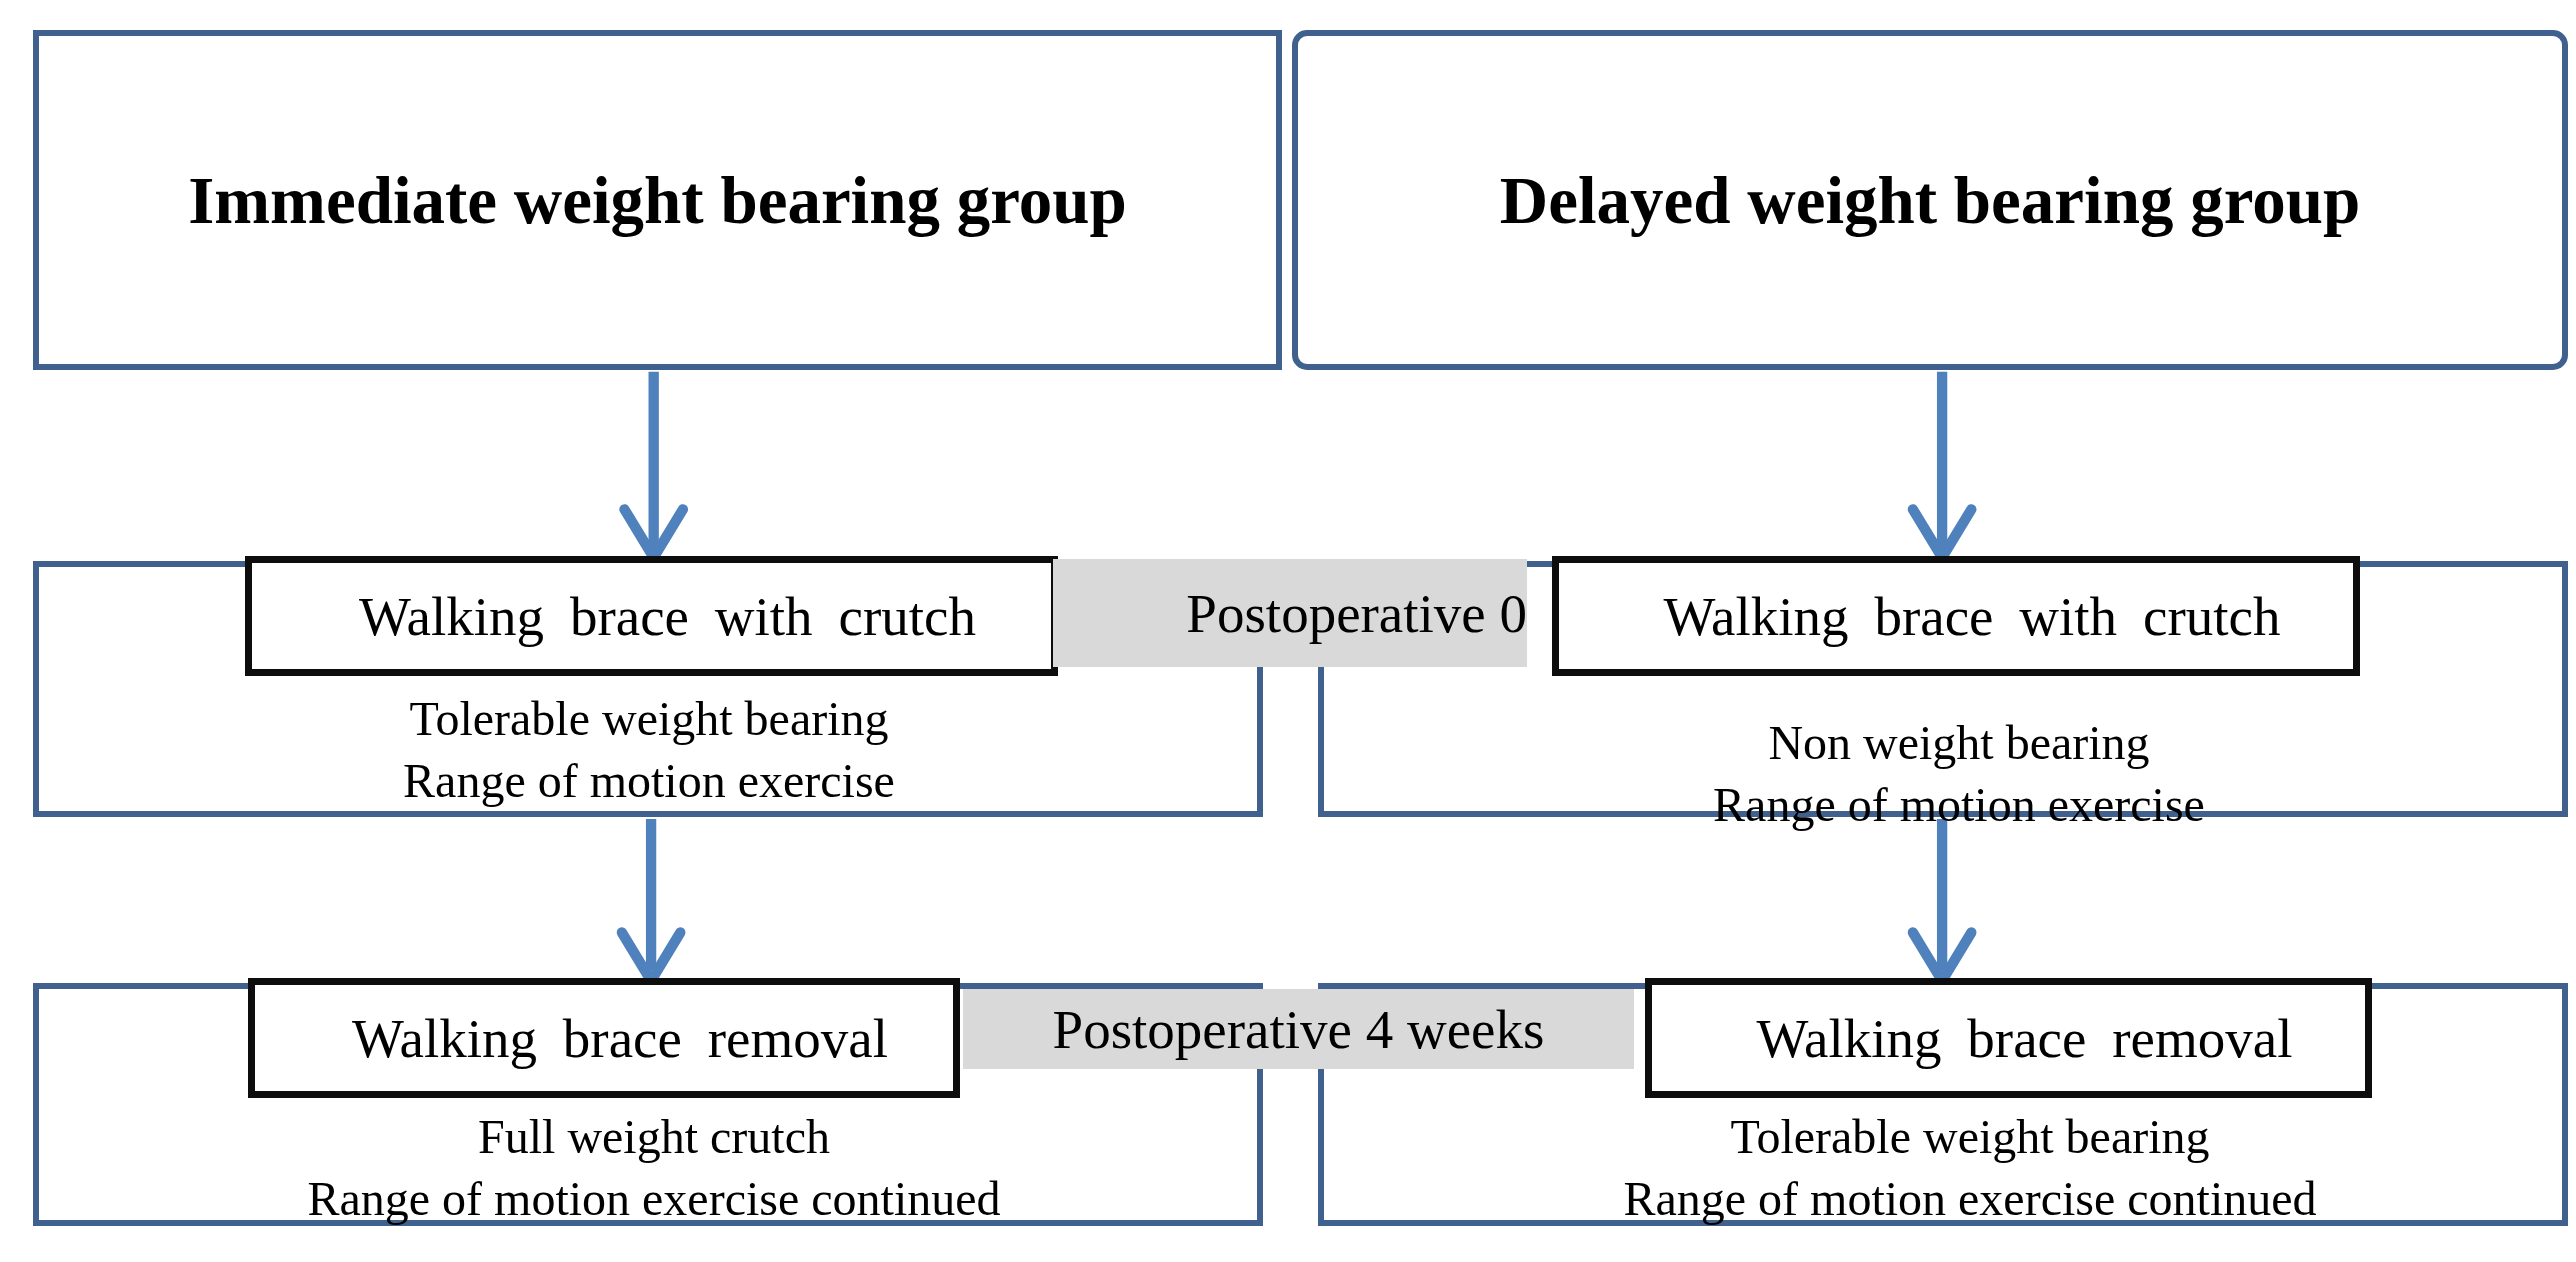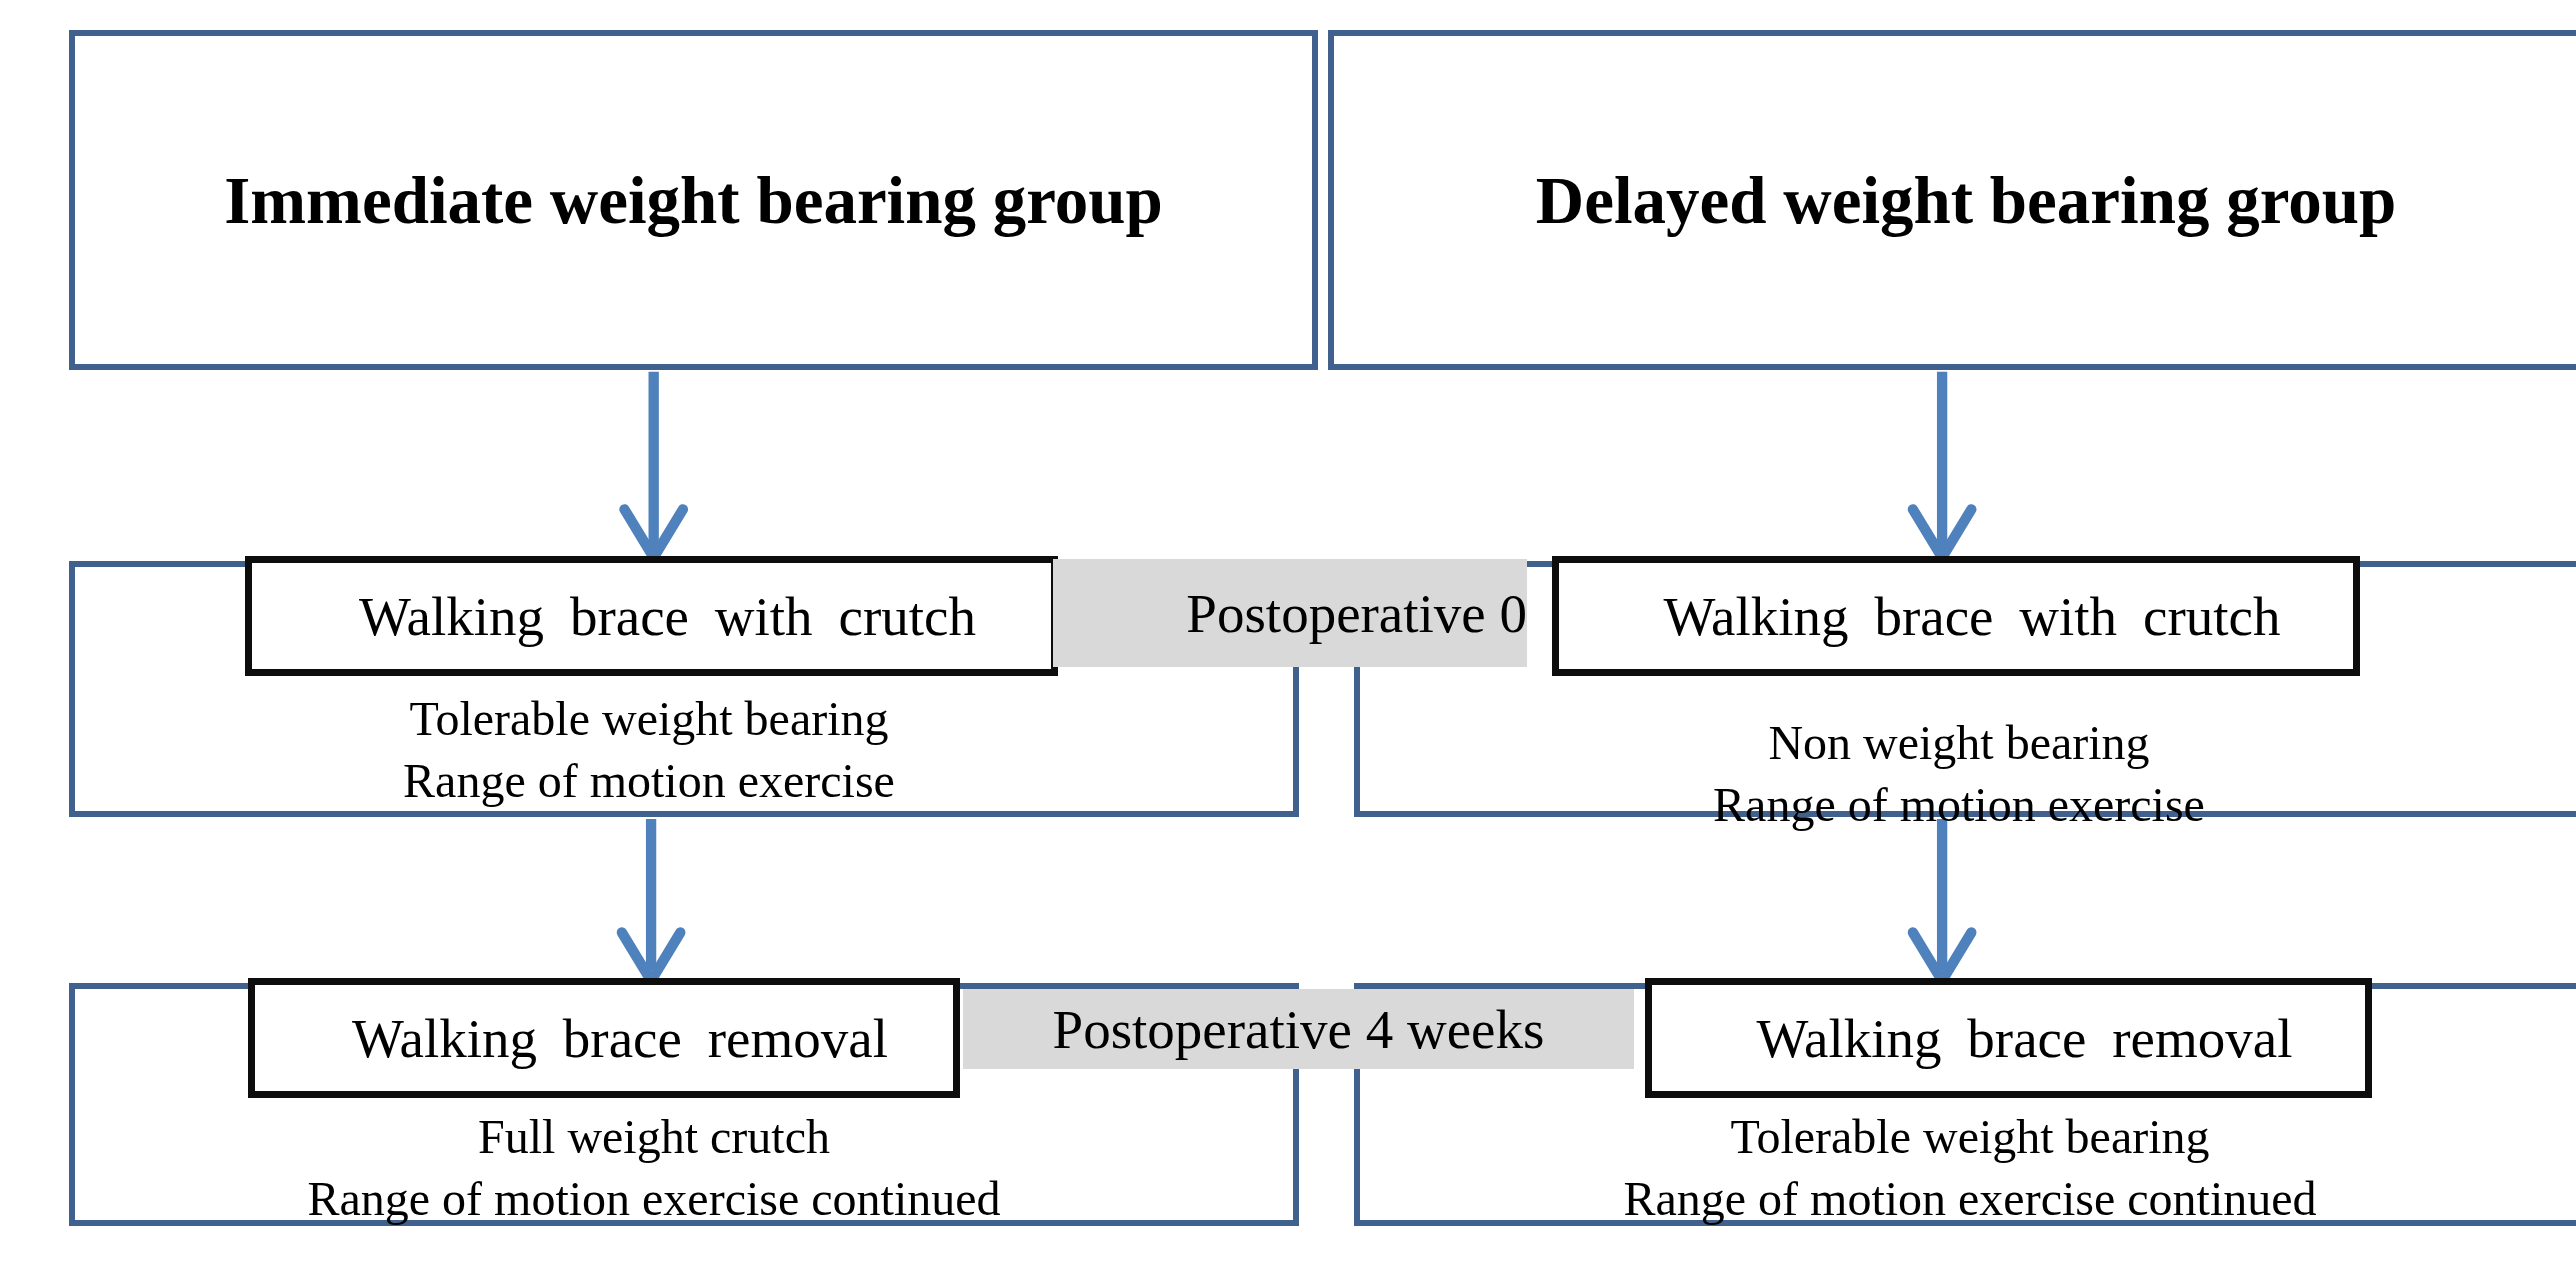--- a/index.html
+++ b/index.html
@@ -19,21 +19,20 @@
     font-family: "Liberation Serif", "DejaVu Serif", serif;
     color: var(--text);
     overflow: hidden;
   }
   .outer-box {
     position: absolute;
     box-sizing: border-box;
     border: 6px solid var(--outer-border);
     background: var(--background);
     z-index: 2;
-    margin-left: 36px;
   }
   .title-box {
     display: flex;
     align-items: center;
     justify-content: center;
     font-size: 67px;
     font-weight: bold;
     text-align: center;
   }
   .inner-box {
@@ -102,21 +101,21 @@
     </g>
     <g>
       <path class="shaft" d="M 2258 952 L 2258 1128"></path>
       <path class="head" d="M 2224 1084 L 2258 1140 L 2292 1084"></path>
     </g>
   </svg>
 
   <div class="outer-box title-box" style="left:33px; top:30px; width:1249px; height:340px;">
     <span>Immediate weight bearing group</span>
   </div>
-  <div class="outer-box title-box" style="left:1292px; top:30px; width:1276px; height:340px;">
+  <div class="outer-box title-box" style="left:1292px; top:30px; width:1276px; height:340px;border-radius:15px;">
     <span>Delayed weight bearing group</span>
   </div>
 
   <div class="outer-box" style="left:33px; top:561px; width:1230px; height:256px;"></div>
   <div class="outer-box" style="left:1318px; top:561px; width:1250px; height:256px;"></div>
 
   <div class="inner-box" style="left:245px; top:556px; width:813px; height:120px;">
     <span>Walking brace with crutch</span>
   </div>
   <div class="inner-box" style="left:1552px; top:556px; width:808px; height:120px;">

